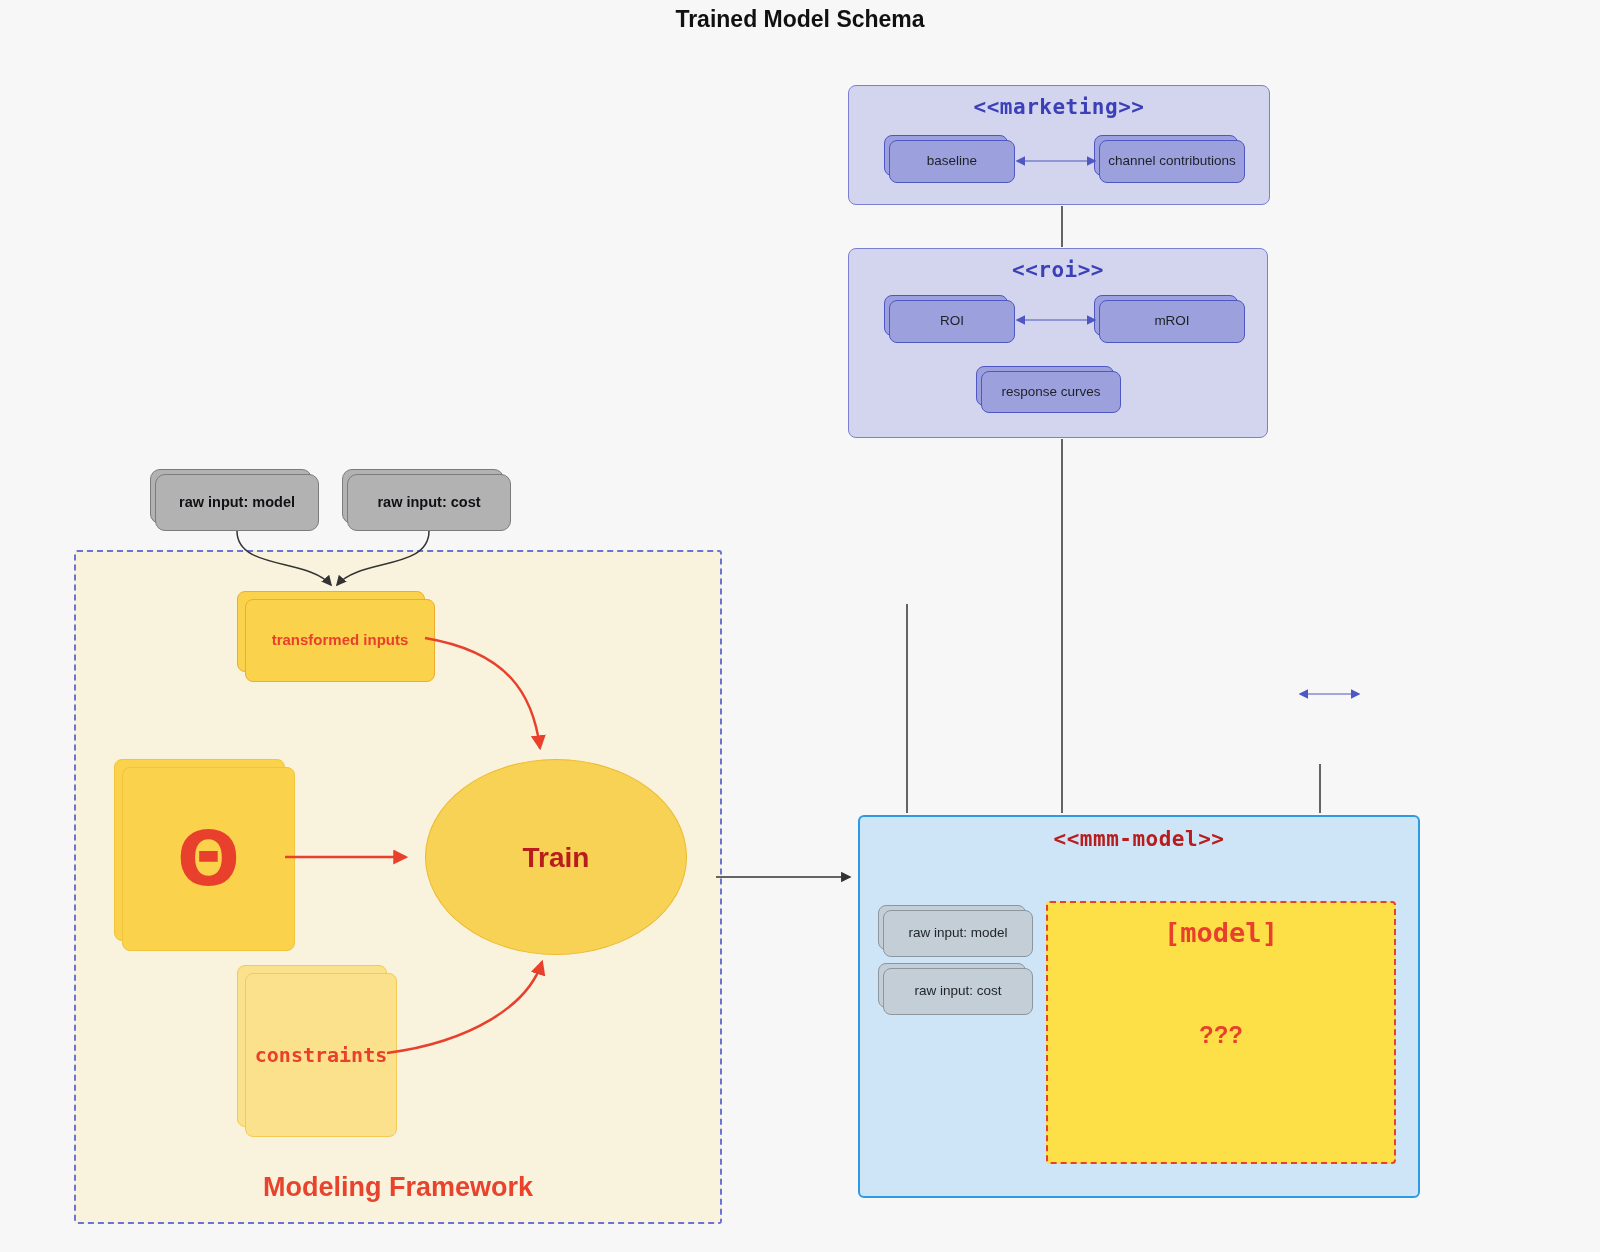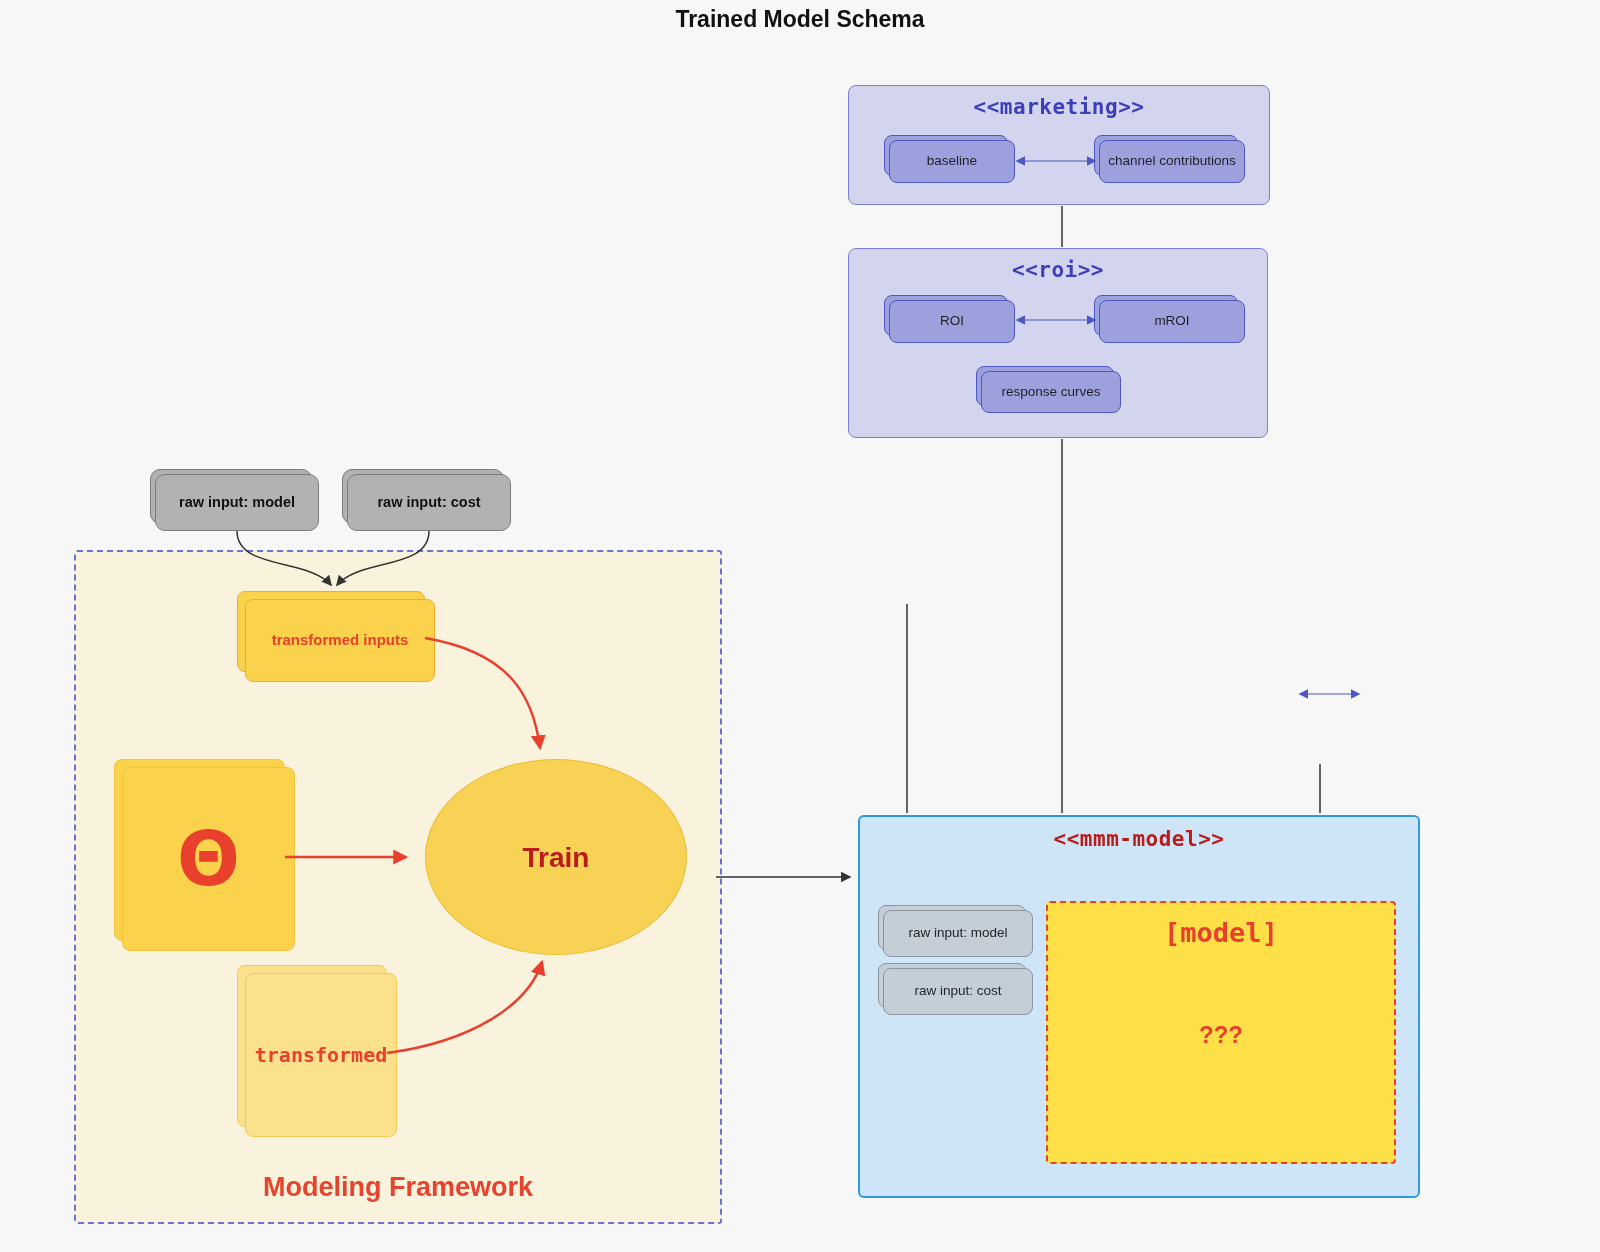--- a/index.html
+++ b/index.html
@@ -74,21 +74,21 @@
 
 
 
   <div class="node gray-top-n stack" style="left:155px; top:474px; width:164px; height:57px;">raw input: model</div>
   <div class="node gray-top-n stack" style="left:347px; top:474px; width:164px; height:57px;">raw input: cost</div>
 
   <div class="container framework-c" style="left:66px; top:550px; width:648px; height:674px;">
     <div class="node ti-n stack stack-lg" style="left:169px; top:47px; width:190px; height:83px;">transformed inputs</div>
     <div class="node theta-n stack stack-lg" style="left:46px; top:215px; width:173px; height:184px;">Θ</div>
     <div class="node train-n" style="left:349px; top:207px; width:262px; height:196px;">Train</div>
-    <div class="node hyper-n stack stack-lg" style="left:169px; top:421px; width:152px; height:164px;">transformed</div>
+    <div class="node hyper-n stack stack-lg" style="left:169px; top:421px; width:152px; height:164px;">constraints</div>
     <div class="fw-label">Modeling Framework</div>
   </div>
 
   <div class="container mmm-c" style="left:858px; top:815px; width:562px; height:383px;">
     <div class="ctitle">&lt;&lt;mmm-model&gt;&gt;</div>
     <div class="node gray-blue-n stack" style="left:23px; top:93px; width:150px; height:47px;">raw input: model</div>
     <div class="node gray-blue-n stack" style="left:23px; top:151px; width:150px; height:47px;">raw input: cost</div>
     <div class="model-box" style="left:186px; top:84px; width:350px; height:263px;">
       <div class="model-title">[model]</div>
       <div class="model-unknown">???</div>

